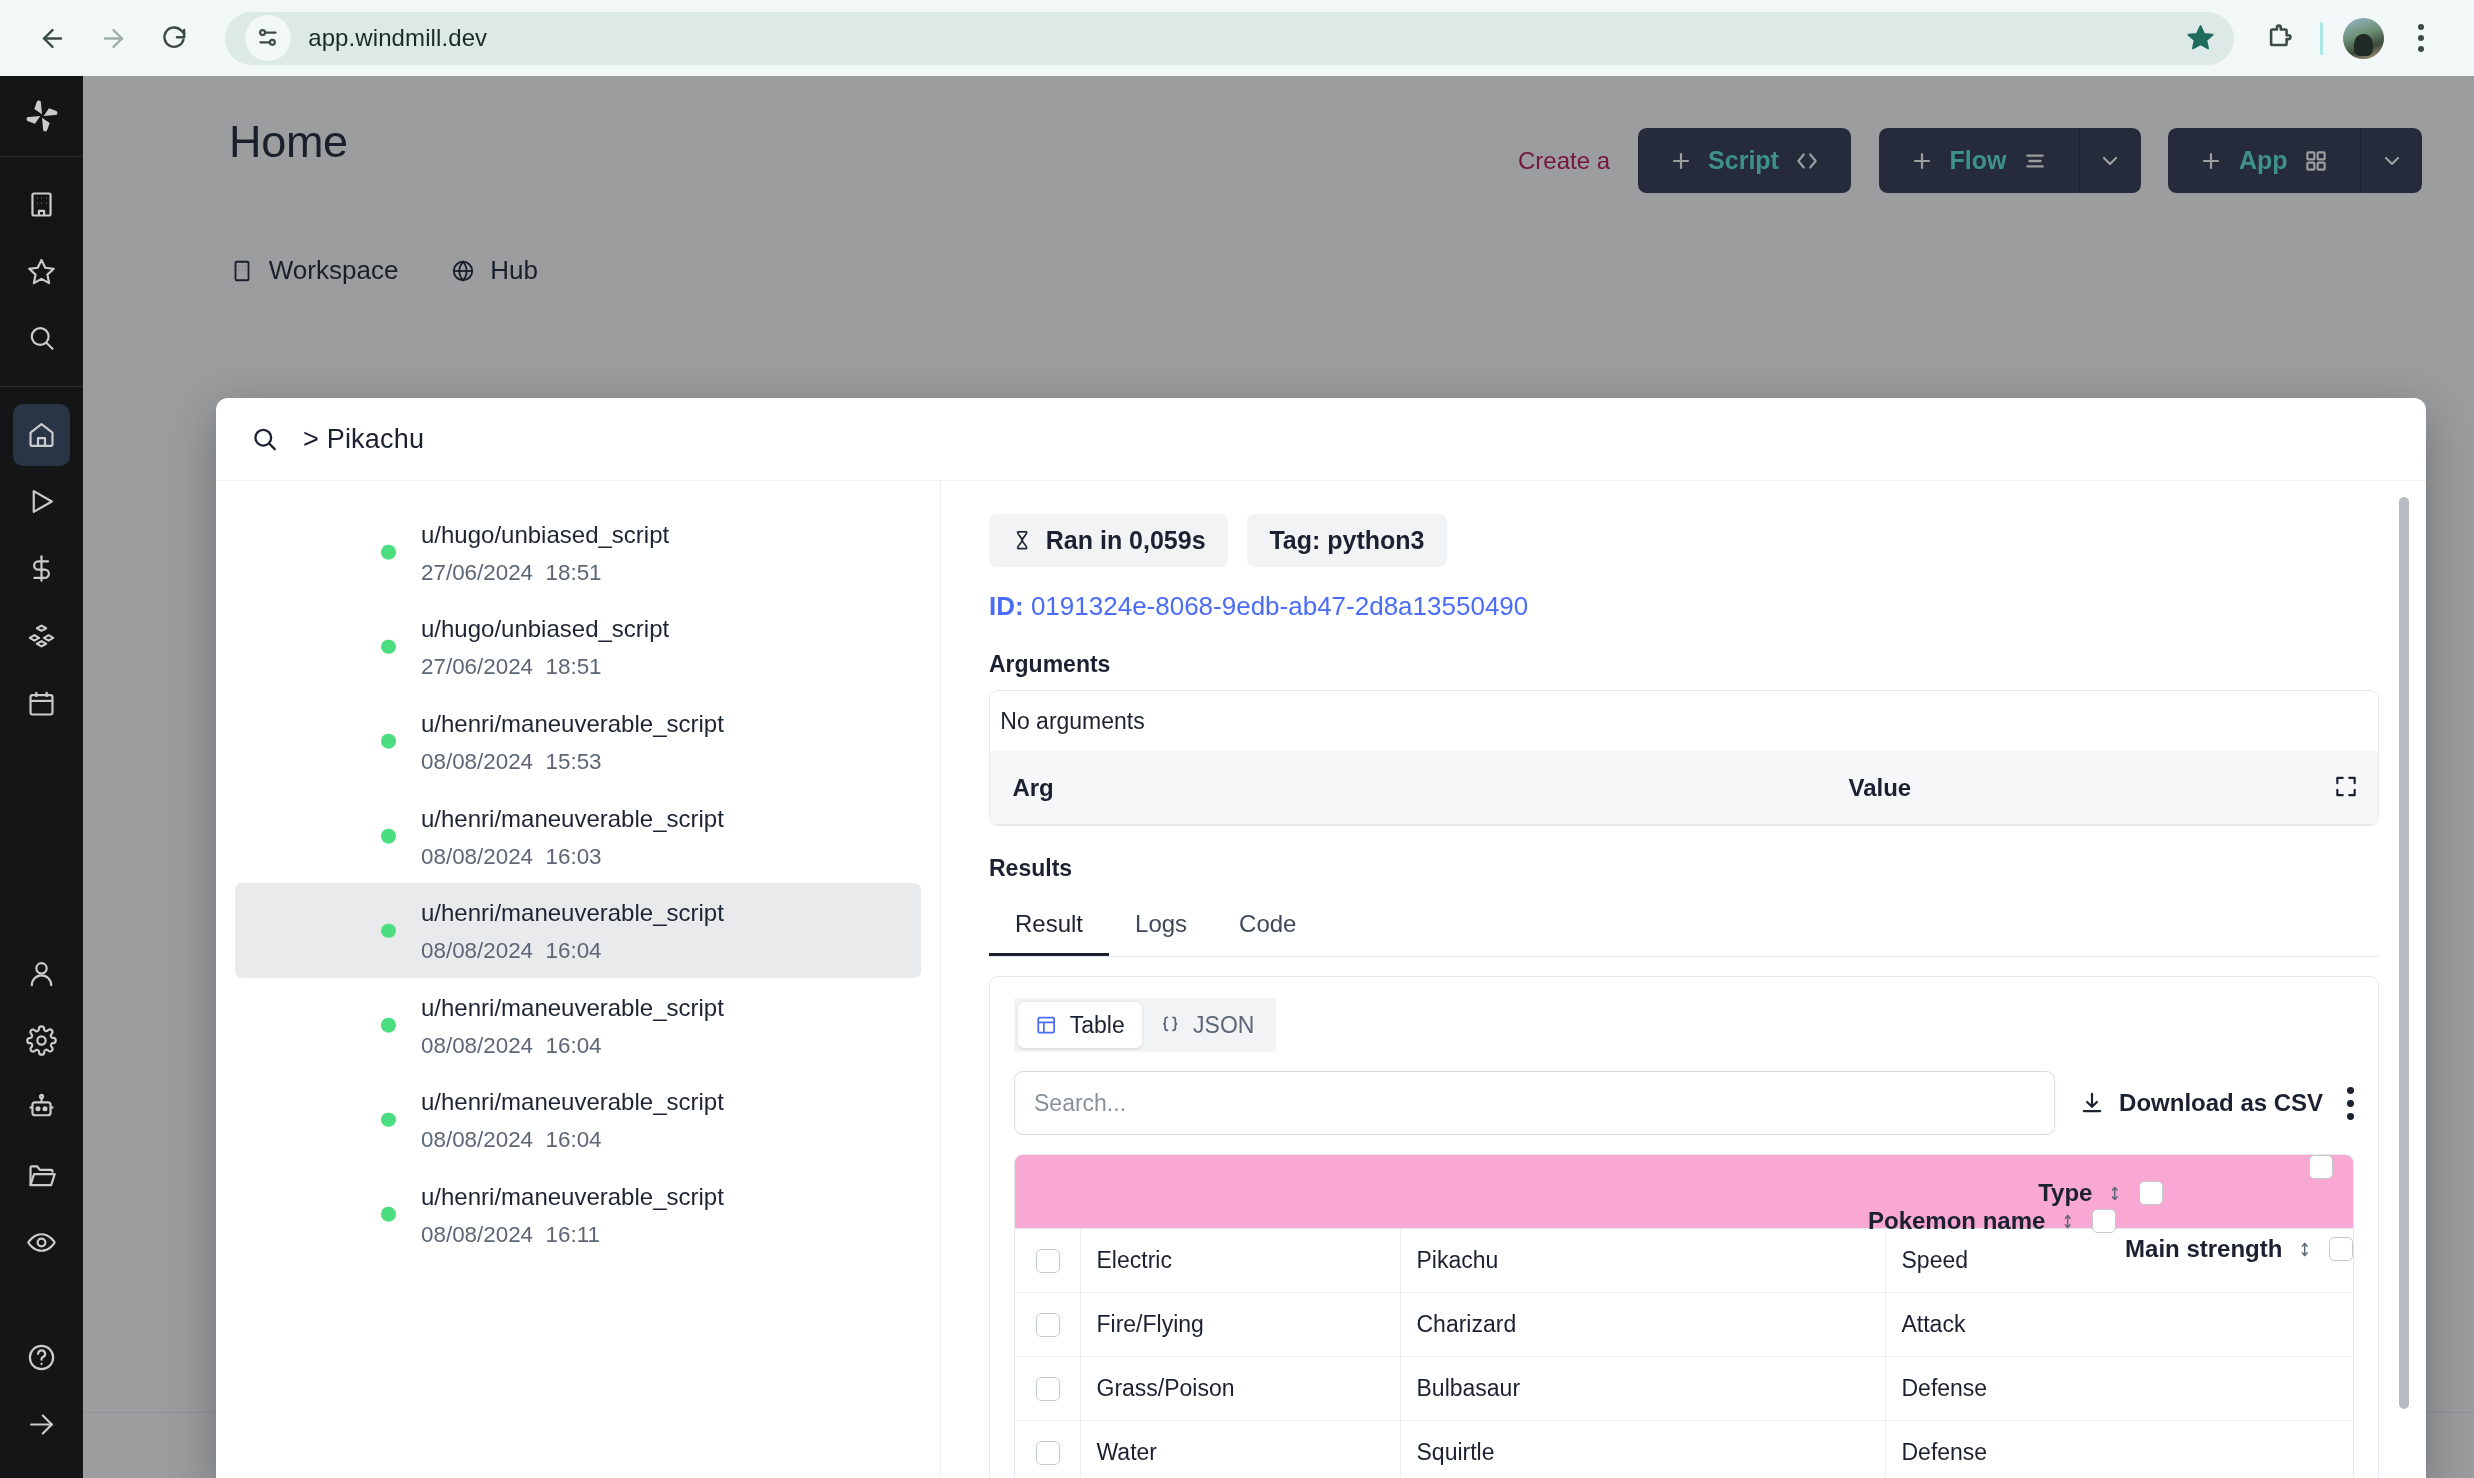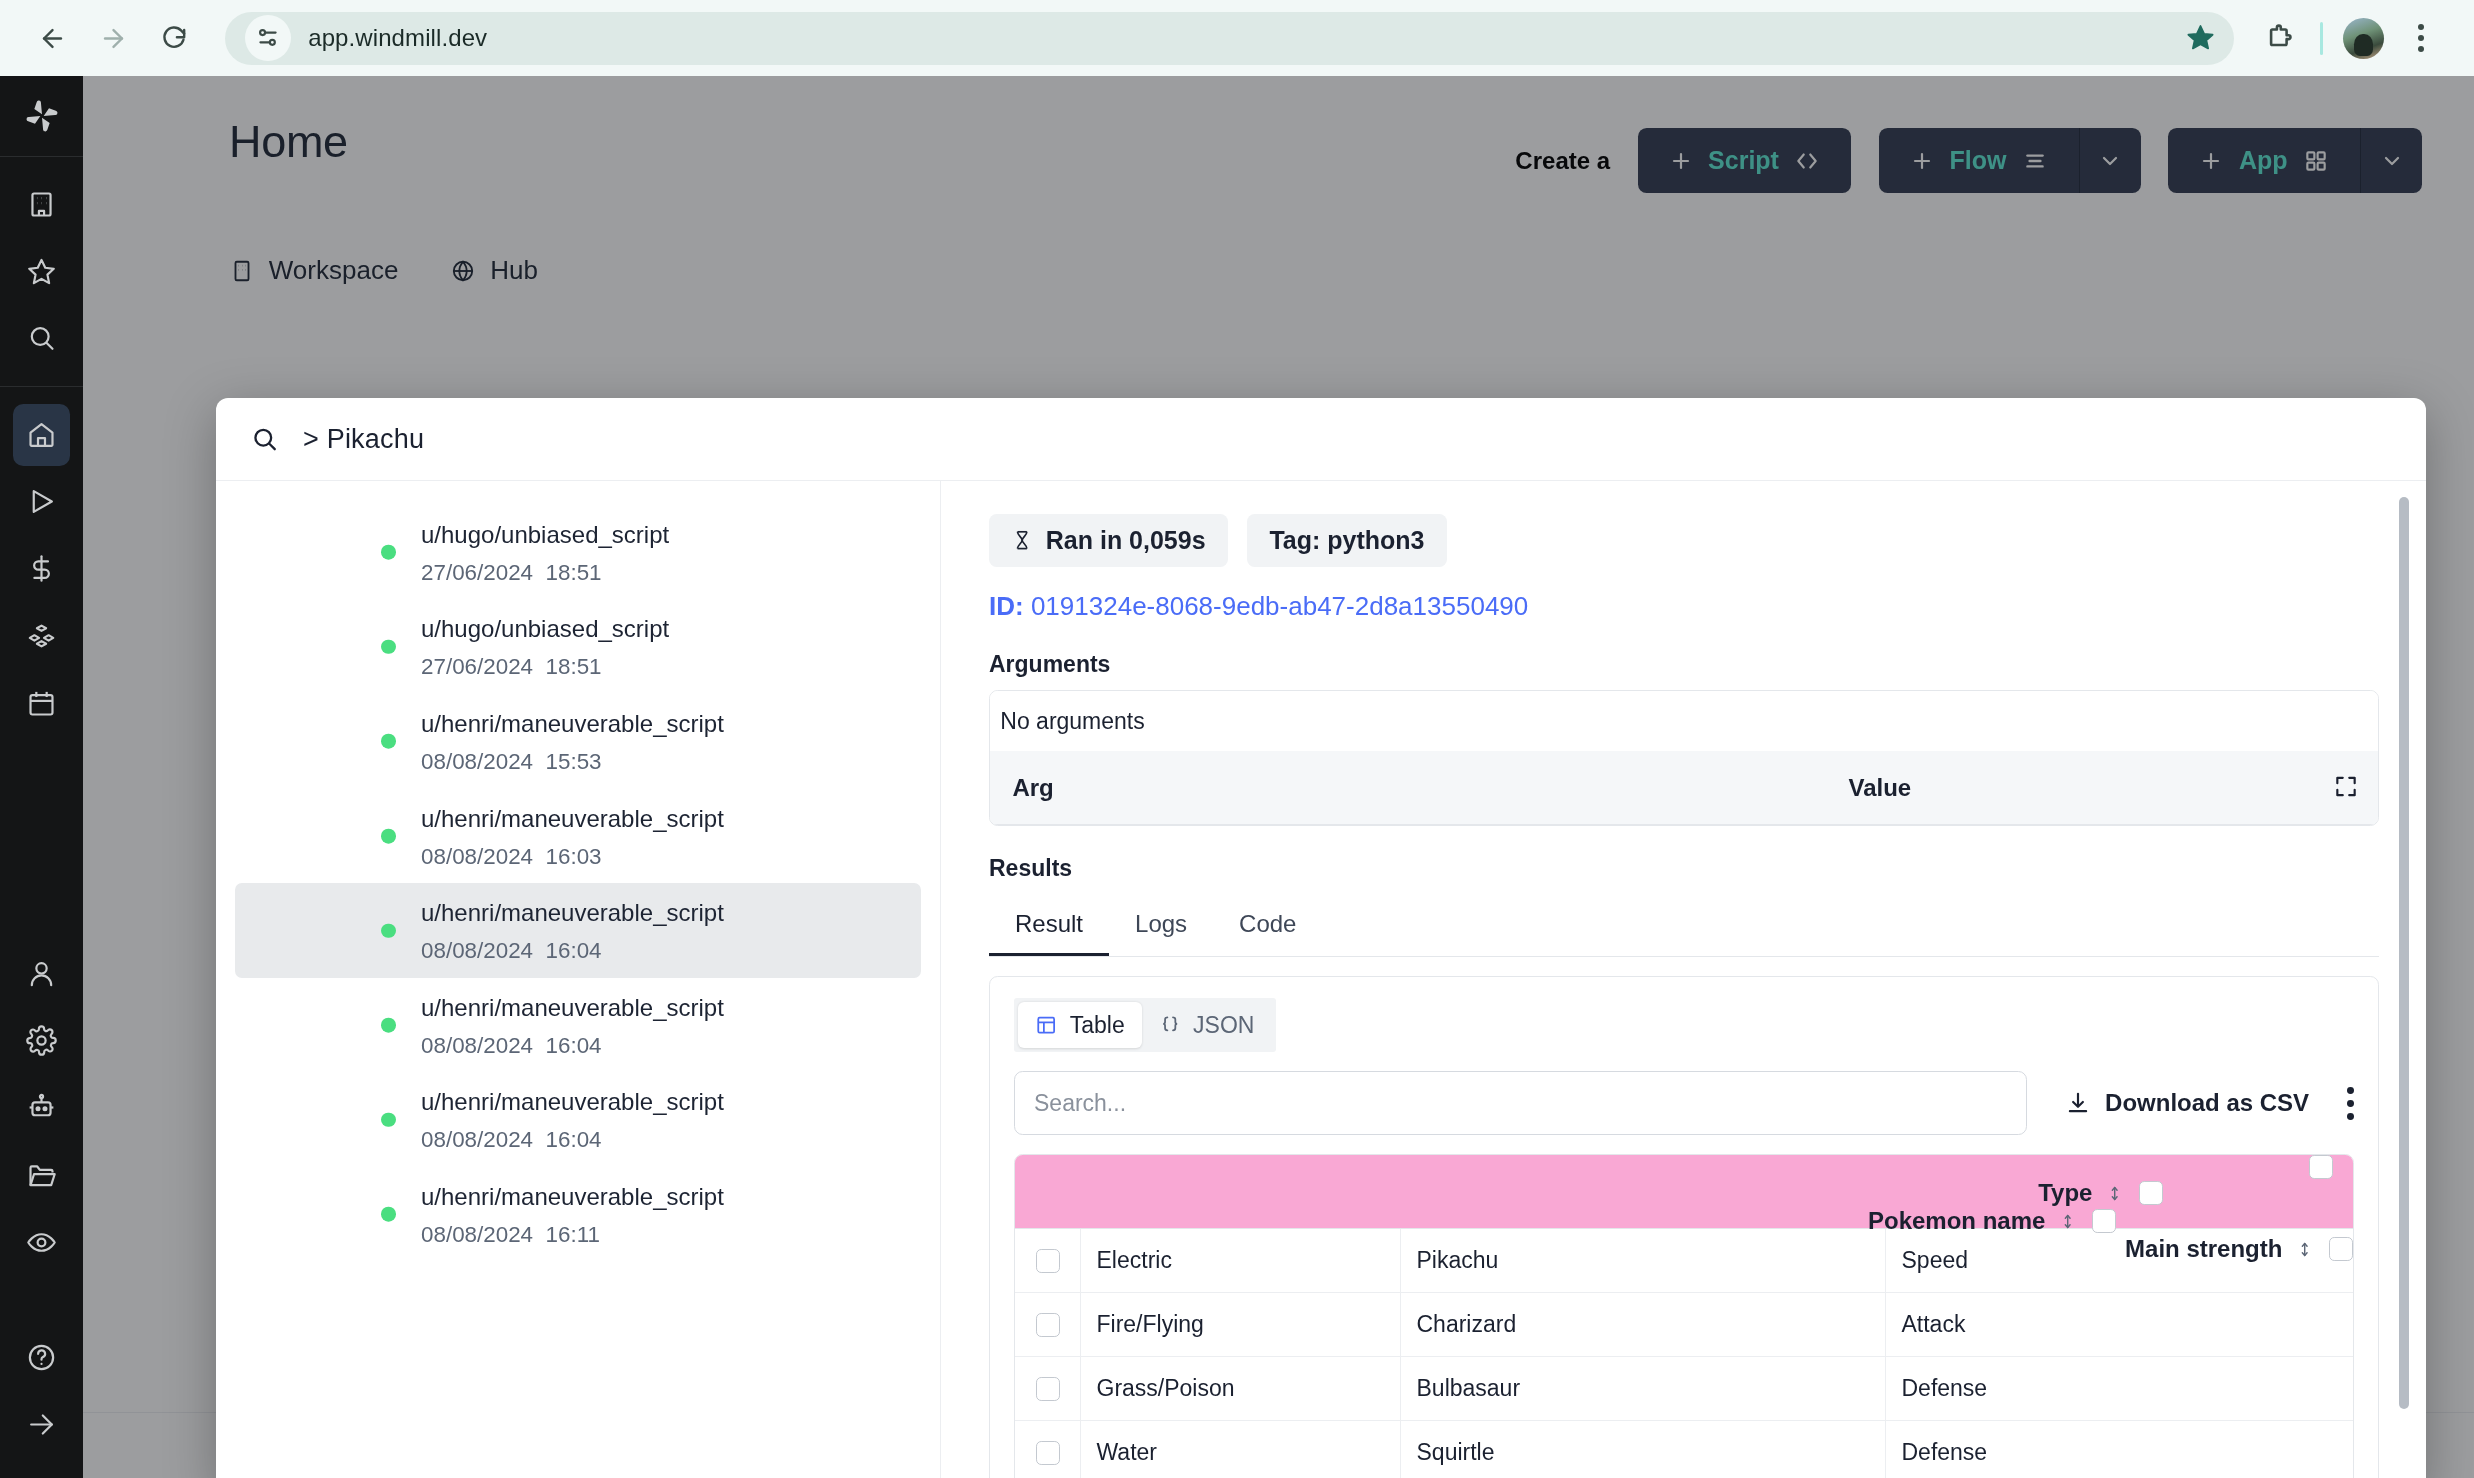--- a/index.html
+++ b/index.html
@@ -123,21 +123,21 @@
   }
   #page-header {
     padding: 40px 52px 0 146px;
     display: flex; align-items: flex-start; justify-content: space-between;
   }
   #page-title {
     font-size: 45px; font-weight: 400; color: #1f2937;
     letter-spacing: -0.3px;
   }
   #create-row { display:flex; align-items:center; gap: 27.5px; padding-top: 12px; }
-  #create-label { font-size: 24px; color:#000000;font-weight:bold; }
+  #create-label { font-size: 24px; color:#be185d; }
   .btn-dark {
     background: #333c52; color:#5eead4;
     height: 65px; border-radius: 8.6px;
     display:flex; align-items:center; gap: 15.5px;
     padding: 0 31px;
     font-size: 25px; font-weight: 600;
   }
   .btn-split { display:flex; align-items:stretch; }
   .btn-split .btn-dark { border-radius: 8.6px 0 0 8.6px; }
   .btn-caret {
@@ -290,21 +290,21 @@
     background:#f1f3f5; border-radius: 3px; padding: 4.3px;
     display:inline-flex; align-items:center; gap: 0;
   }
   .vtab {
     display:flex; align-items:center; gap:12px;
     height: 46px; padding: 0 17px; border-radius: 6px;
     font-size: 23px; color:#5c6676;
   }
   .vtab.active { background:#fff; color:#1b2130; box-shadow:0 0.9px 2.6px rgba(0,0,0,.12); }
 
-  #toolbar-row { display:flex; align-items:center; gap: 38px; margin-top: 19px; }
+  #toolbar-row { display:flex; align-items:center; gap: 24px; margin-top: 19px; }
   #table-search {
     flex: 1 1 auto;
     height: 64px; border:0.9px solid #d6dae0; border-radius: 8.6px;
     display:flex; align-items:center; padding: 0 19px;
     font-size: 23px; color:#8a919c;
   }
   #csv-btn { display:flex; align-items:center; gap: 13.8px; font-size: 24px; font-weight:700; color:#1b2130; }
 
   #data-table {
     margin-top: 19px;

